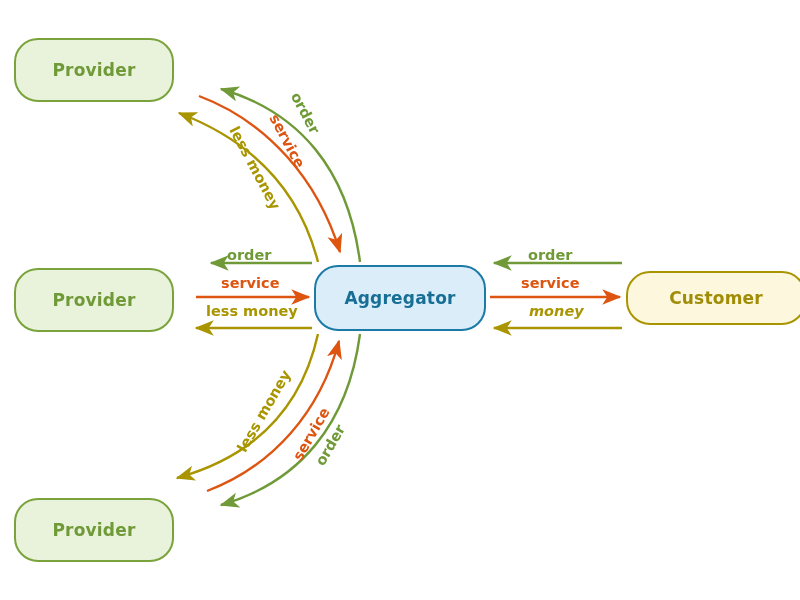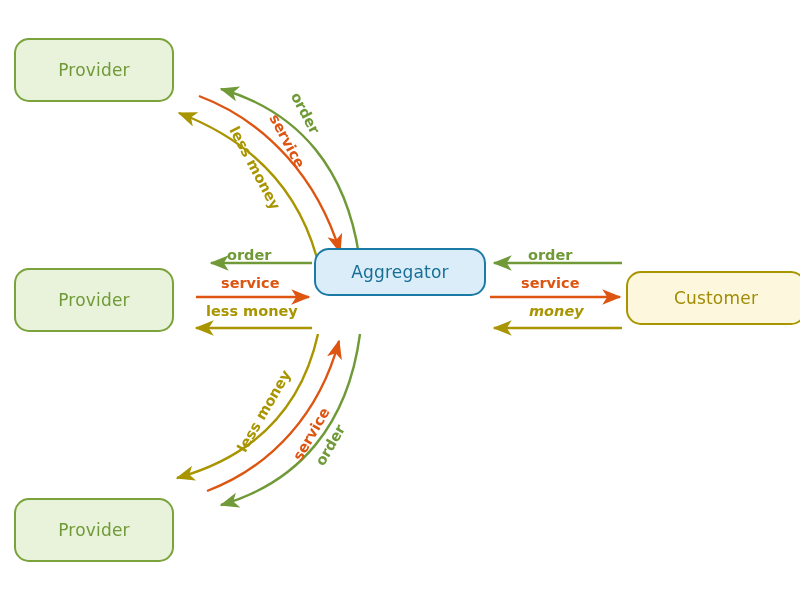--- a/index.html
+++ b/index.html
@@ -25,23 +25,23 @@
     left: 0;
     width: 800px;
     height: 600px;
   }
   .node-box {
     position: absolute;
     box-sizing: border-box;
     display: flex;
     align-items: center;
     justify-content: center;
-    border-radius: 15px;
+    border-radius: 24px;
     font-size: 17px;
-    font-weight: normal;
+    font-weight: bold;
     letter-spacing: 0.2px;
     white-space: nowrap;
   }
   .node-provider {
     background: #e9f2da;
     border: 2px solid #7aa33c;
     color: #6f9a37;
   }
   .node-aggregator {
     background: #dbedf9;
@@ -109,21 +109,21 @@
   </div>
 
   <div class="node-box node-provider" style="left:14px; top:268px; width:160px; height:64px;">
     <span>Provider</span>
   </div>
 
   <div class="node-box node-provider" style="left:14px; top:498px; width:160px; height:64px;">
     <span>Provider</span>
   </div>
 
-  <div class="node-box node-aggregator" style="left:314px; top:248px; width:172px; height:48px;">
+  <div class="node-box node-aggregator" style="left:314px; top:265px; width:172px; height:66px;">
     <span>Aggregator</span>
   </div>
 
   <div class="node-box node-customer" style="left:626px; top:271px; width:180px; height:54px;">
     <span>Customer</span>
   </div>
 
   <div class="edge-label lbl-order" style="left:283px; top:105px; transform:rotate(62deg);">order</div>
   <div class="edge-label lbl-service" style="left:258px; top:133px; transform:rotate(62deg);">service</div>
   <div class="edge-label lbl-money" style="left:209px; top:160px; transform:rotate(62deg);">less money</div>

